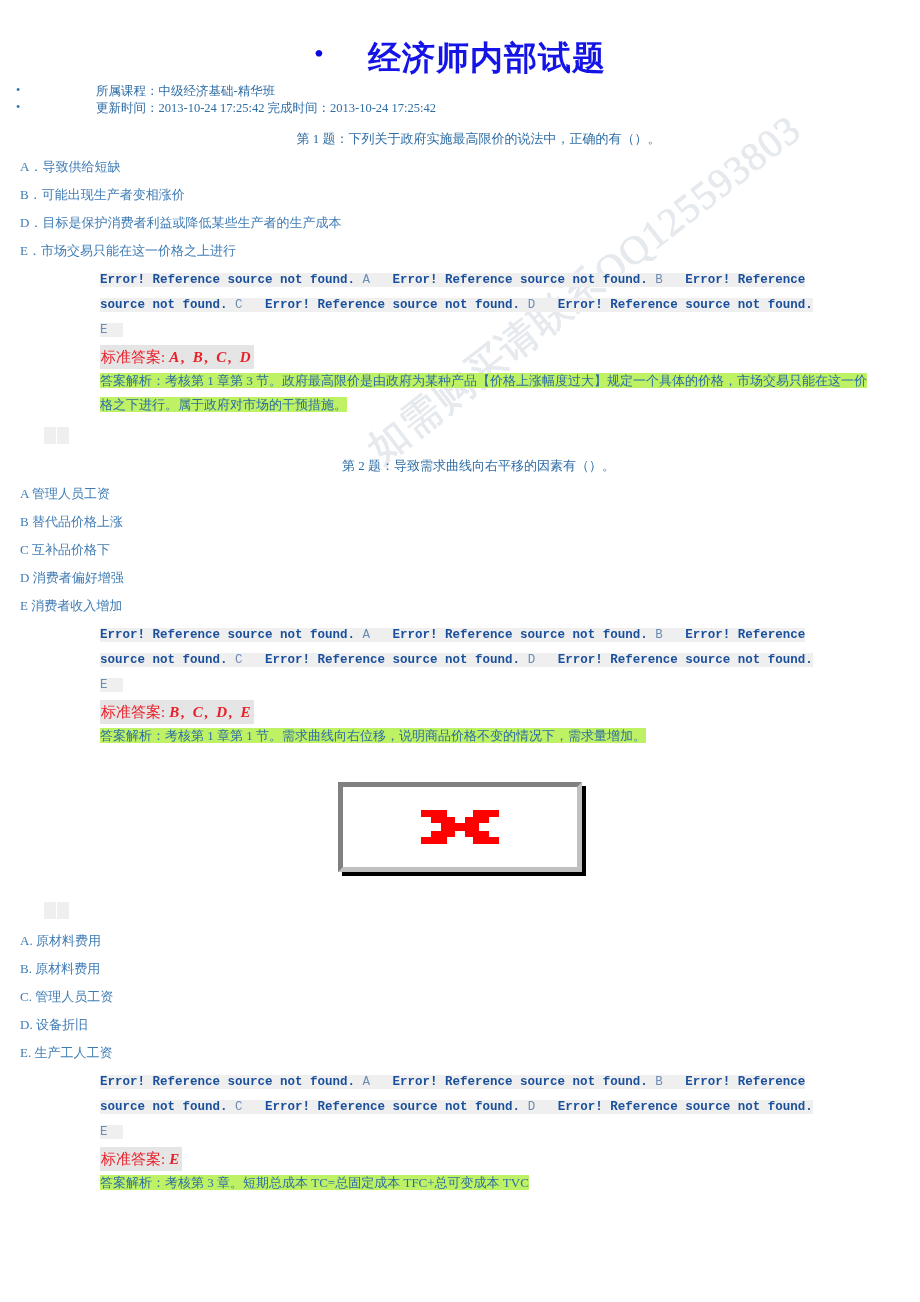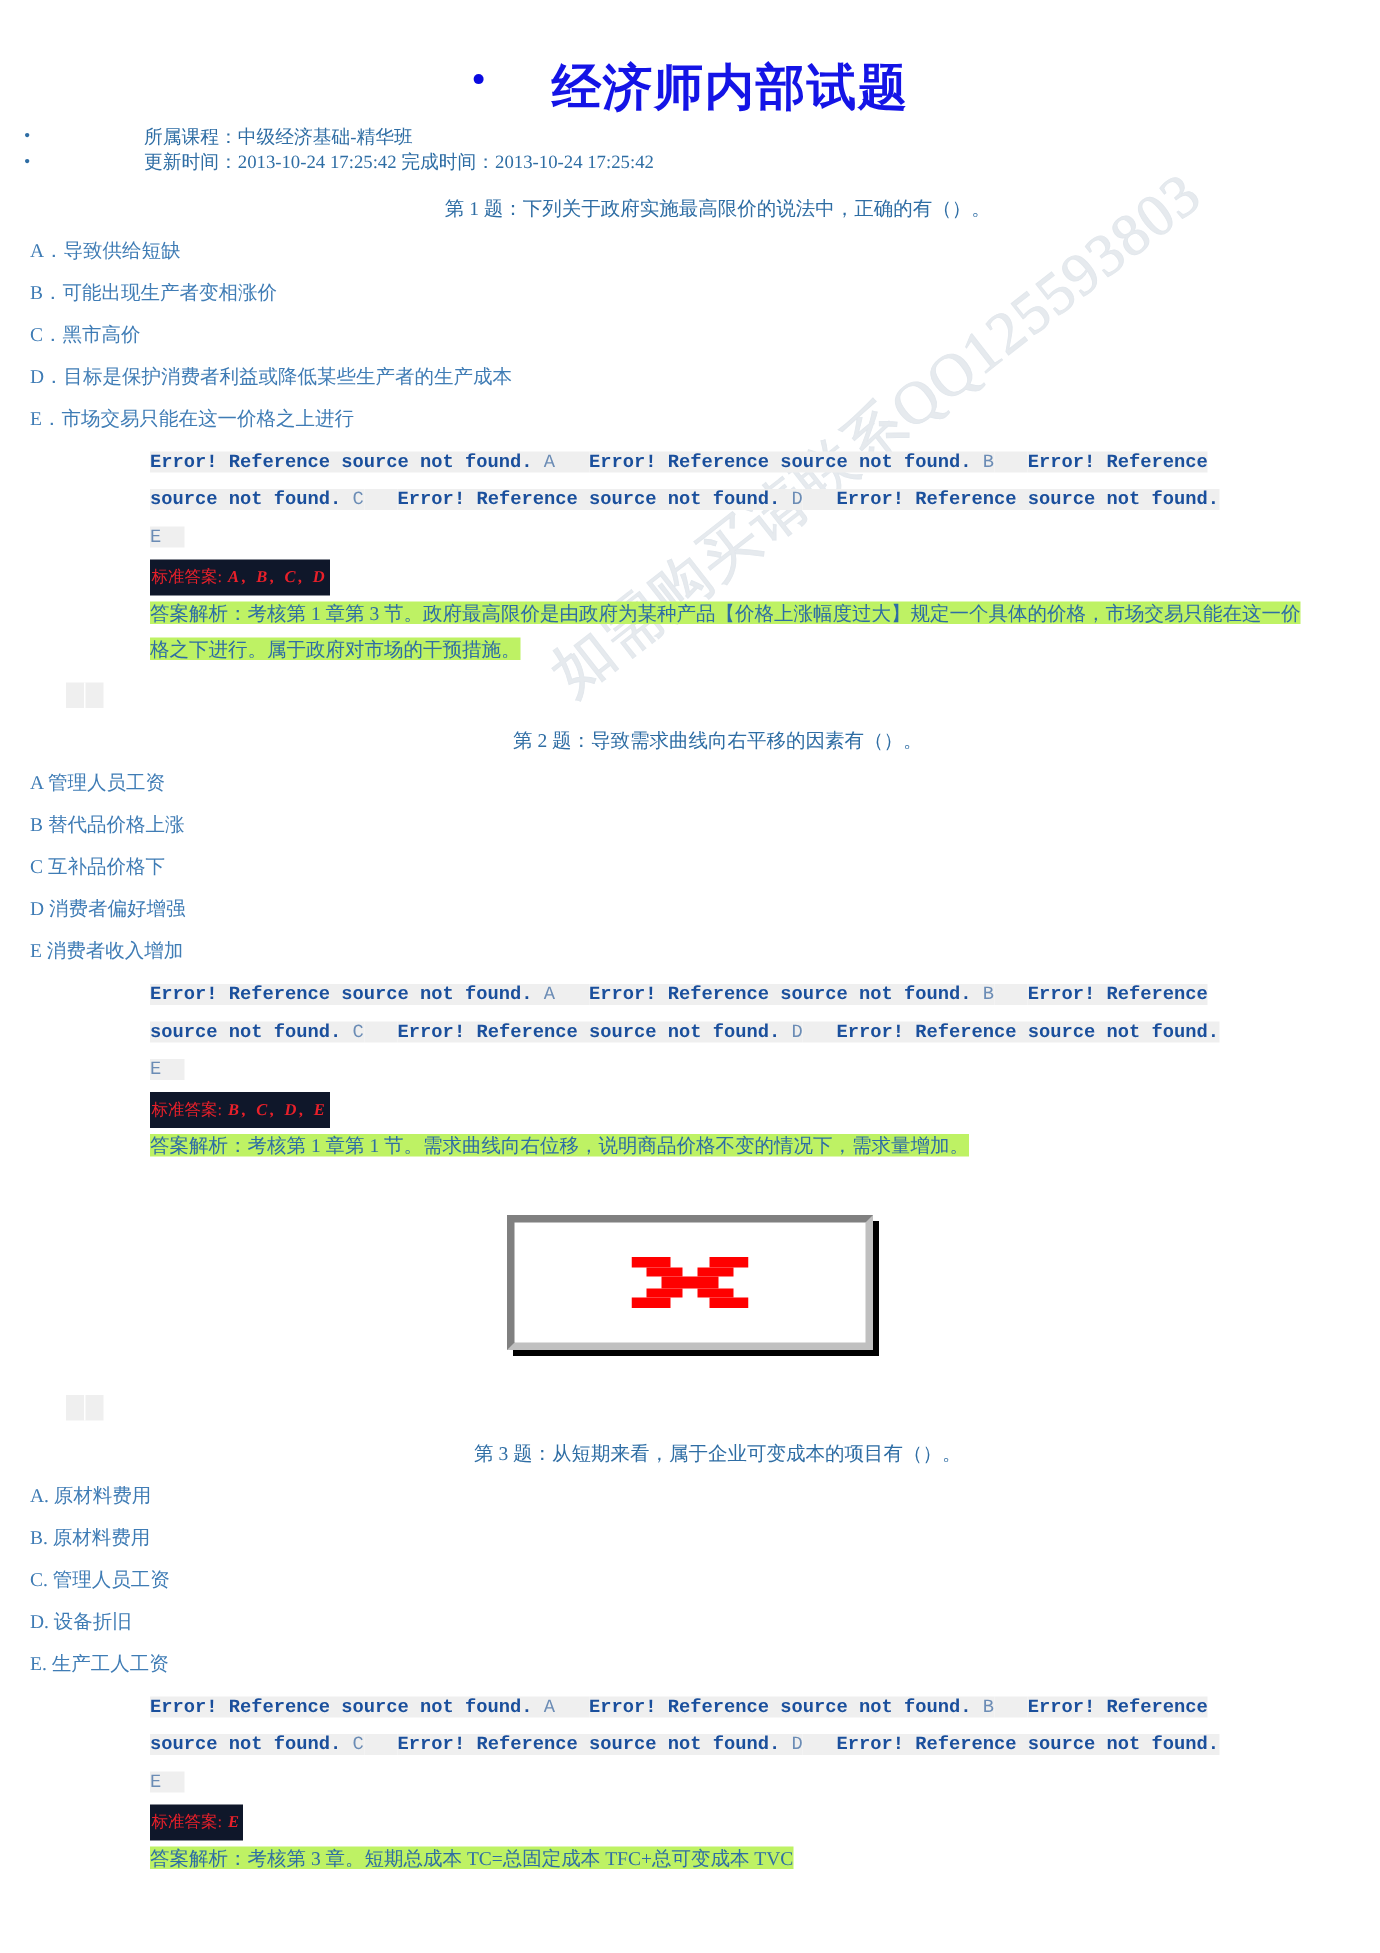--- a/index.html
+++ b/index.html
@@ -124,24 +124,24 @@
     display: inline;
     box-decoration-break: clone;
     -webkit-box-decoration-break: clone;
   }
   .ref-wrap { max-width: 740px; }
   .ref-err { color: #1a4f9c; font-weight: bold; }
   .ref-letter { color: #6b8cb5; font-weight: normal; }
 
   .std-answer {
     margin-top: 2px;
-    font-size: 11px;
+    font-size: 15px;
     line-height: 24px;
     color: #e8202a;
-    background: #0f172a;
+    background: #e5e5e5;
     display: inline-block;
     padding: 0 1px;
   }
   .std-answer .std-label { font-family: "Liberation Serif", serif; }
   .std-answer .std-val {
     font-style: italic;
     font-weight: bold;
     font-family: "Liberation Serif", serif;
     letter-spacing: 2px;
     margin-left: 4px;
@@ -218,21 +218,20 @@
 
     <ul class="meta-list">
       <li class="meta-item">所属课程：中级经济基础-精华班</li>
       <li class="meta-item">更新时间：2013-10-24 17:25:42 完成时间：2013-10-24 17:25:42</li>
     </ul>
 
     <div class="question-block">
       <div class="q-stem">第 1 题：下列关于政府实施最高限价的说法中，正确的有（）。</div>
       <div class="q-option">A．导致供给短缺</div>
       <div class="q-option">B．可能出现生产者变相涨价</div>
-      <div class="q-option">C．黑市高价</div>
       <div class="q-option">D．目标是保护消费者利益或降低某些生产者的生产成本</div>
       <div class="q-option">E．市场交易只能在这一价格之上进行</div>
 
       <div class="ans-area">
         <div class="ref-wrap">
           <span class="ref-line"><span class="ref-err">Error! Reference source not found.</span><span class="ref-letter"> </span><span class="ref-letter">A</span></span><span class="ref-line">&nbsp;&nbsp; </span><span class="ref-line"><span class="ref-err">Error! Reference source not found.</span><span class="ref-letter"> </span><span class="ref-letter">B</span></span><span class="ref-line">&nbsp;&nbsp; </span><span class="ref-line"><span class="ref-err">Error! Reference source not found.</span><span class="ref-letter"> </span><span class="ref-letter">C</span></span><span class="ref-line">&nbsp;&nbsp; </span><span class="ref-line"><span class="ref-err">Error! Reference source not found.</span><span class="ref-letter"> </span><span class="ref-letter">D</span></span><span class="ref-line">&nbsp;&nbsp; </span><span class="ref-line"><span class="ref-err">Error! Reference source not found.</span><span class="ref-letter"> </span><span class="ref-letter">E</span><span class="ref-letter">&nbsp;&nbsp;</span></span>
         </div>
         <div>
           <span class="std-answer">
             <span class="std-label">标准答案:</span><span class="std-val">A, B, C, D</span>
@@ -283,21 +282,20 @@
               <rect x="52" y="27" width="26" height="7"></rect>
             </g>
           </svg>
         </div>
       </div>
 
       <span class="grey-box"></span>
     </div>
 
     <div class="question-block">
-      <div class="q-stem">第 3 题：从短期来看，属于企业可变成本的项目有（）。</div>
       <div class="q-option">A. 原材料费用</div>
       <div class="q-option">B. 原材料费用</div>
       <div class="q-option">C. 管理人员工资</div>
       <div class="q-option">D. 设备折旧</div>
       <div class="q-option">E. 生产工人工资</div>
 
       <div class="ans-area">
         <div class="ref-wrap">
           <span class="ref-line"><span class="ref-err">Error! Reference source not found.</span><span class="ref-letter"> </span><span class="ref-letter">A</span></span><span class="ref-line">&nbsp;&nbsp; </span><span class="ref-line"><span class="ref-err">Error! Reference source not found.</span><span class="ref-letter"> </span><span class="ref-letter">B</span></span><span class="ref-line">&nbsp;&nbsp; </span><span class="ref-line"><span class="ref-err">Error! Reference source not found.</span><span class="ref-letter"> </span><span class="ref-letter">C</span></span><span class="ref-line">&nbsp;&nbsp; </span><span class="ref-line"><span class="ref-err">Error! Reference source not found.</span><span class="ref-letter"> </span><span class="ref-letter">D</span></span><span class="ref-line">&nbsp;&nbsp; </span><span class="ref-line"><span class="ref-err">Error! Reference source not found.</span><span class="ref-letter"> </span><span class="ref-letter">E</span><span class="ref-letter">&nbsp;&nbsp;</span></span>
         </div>

